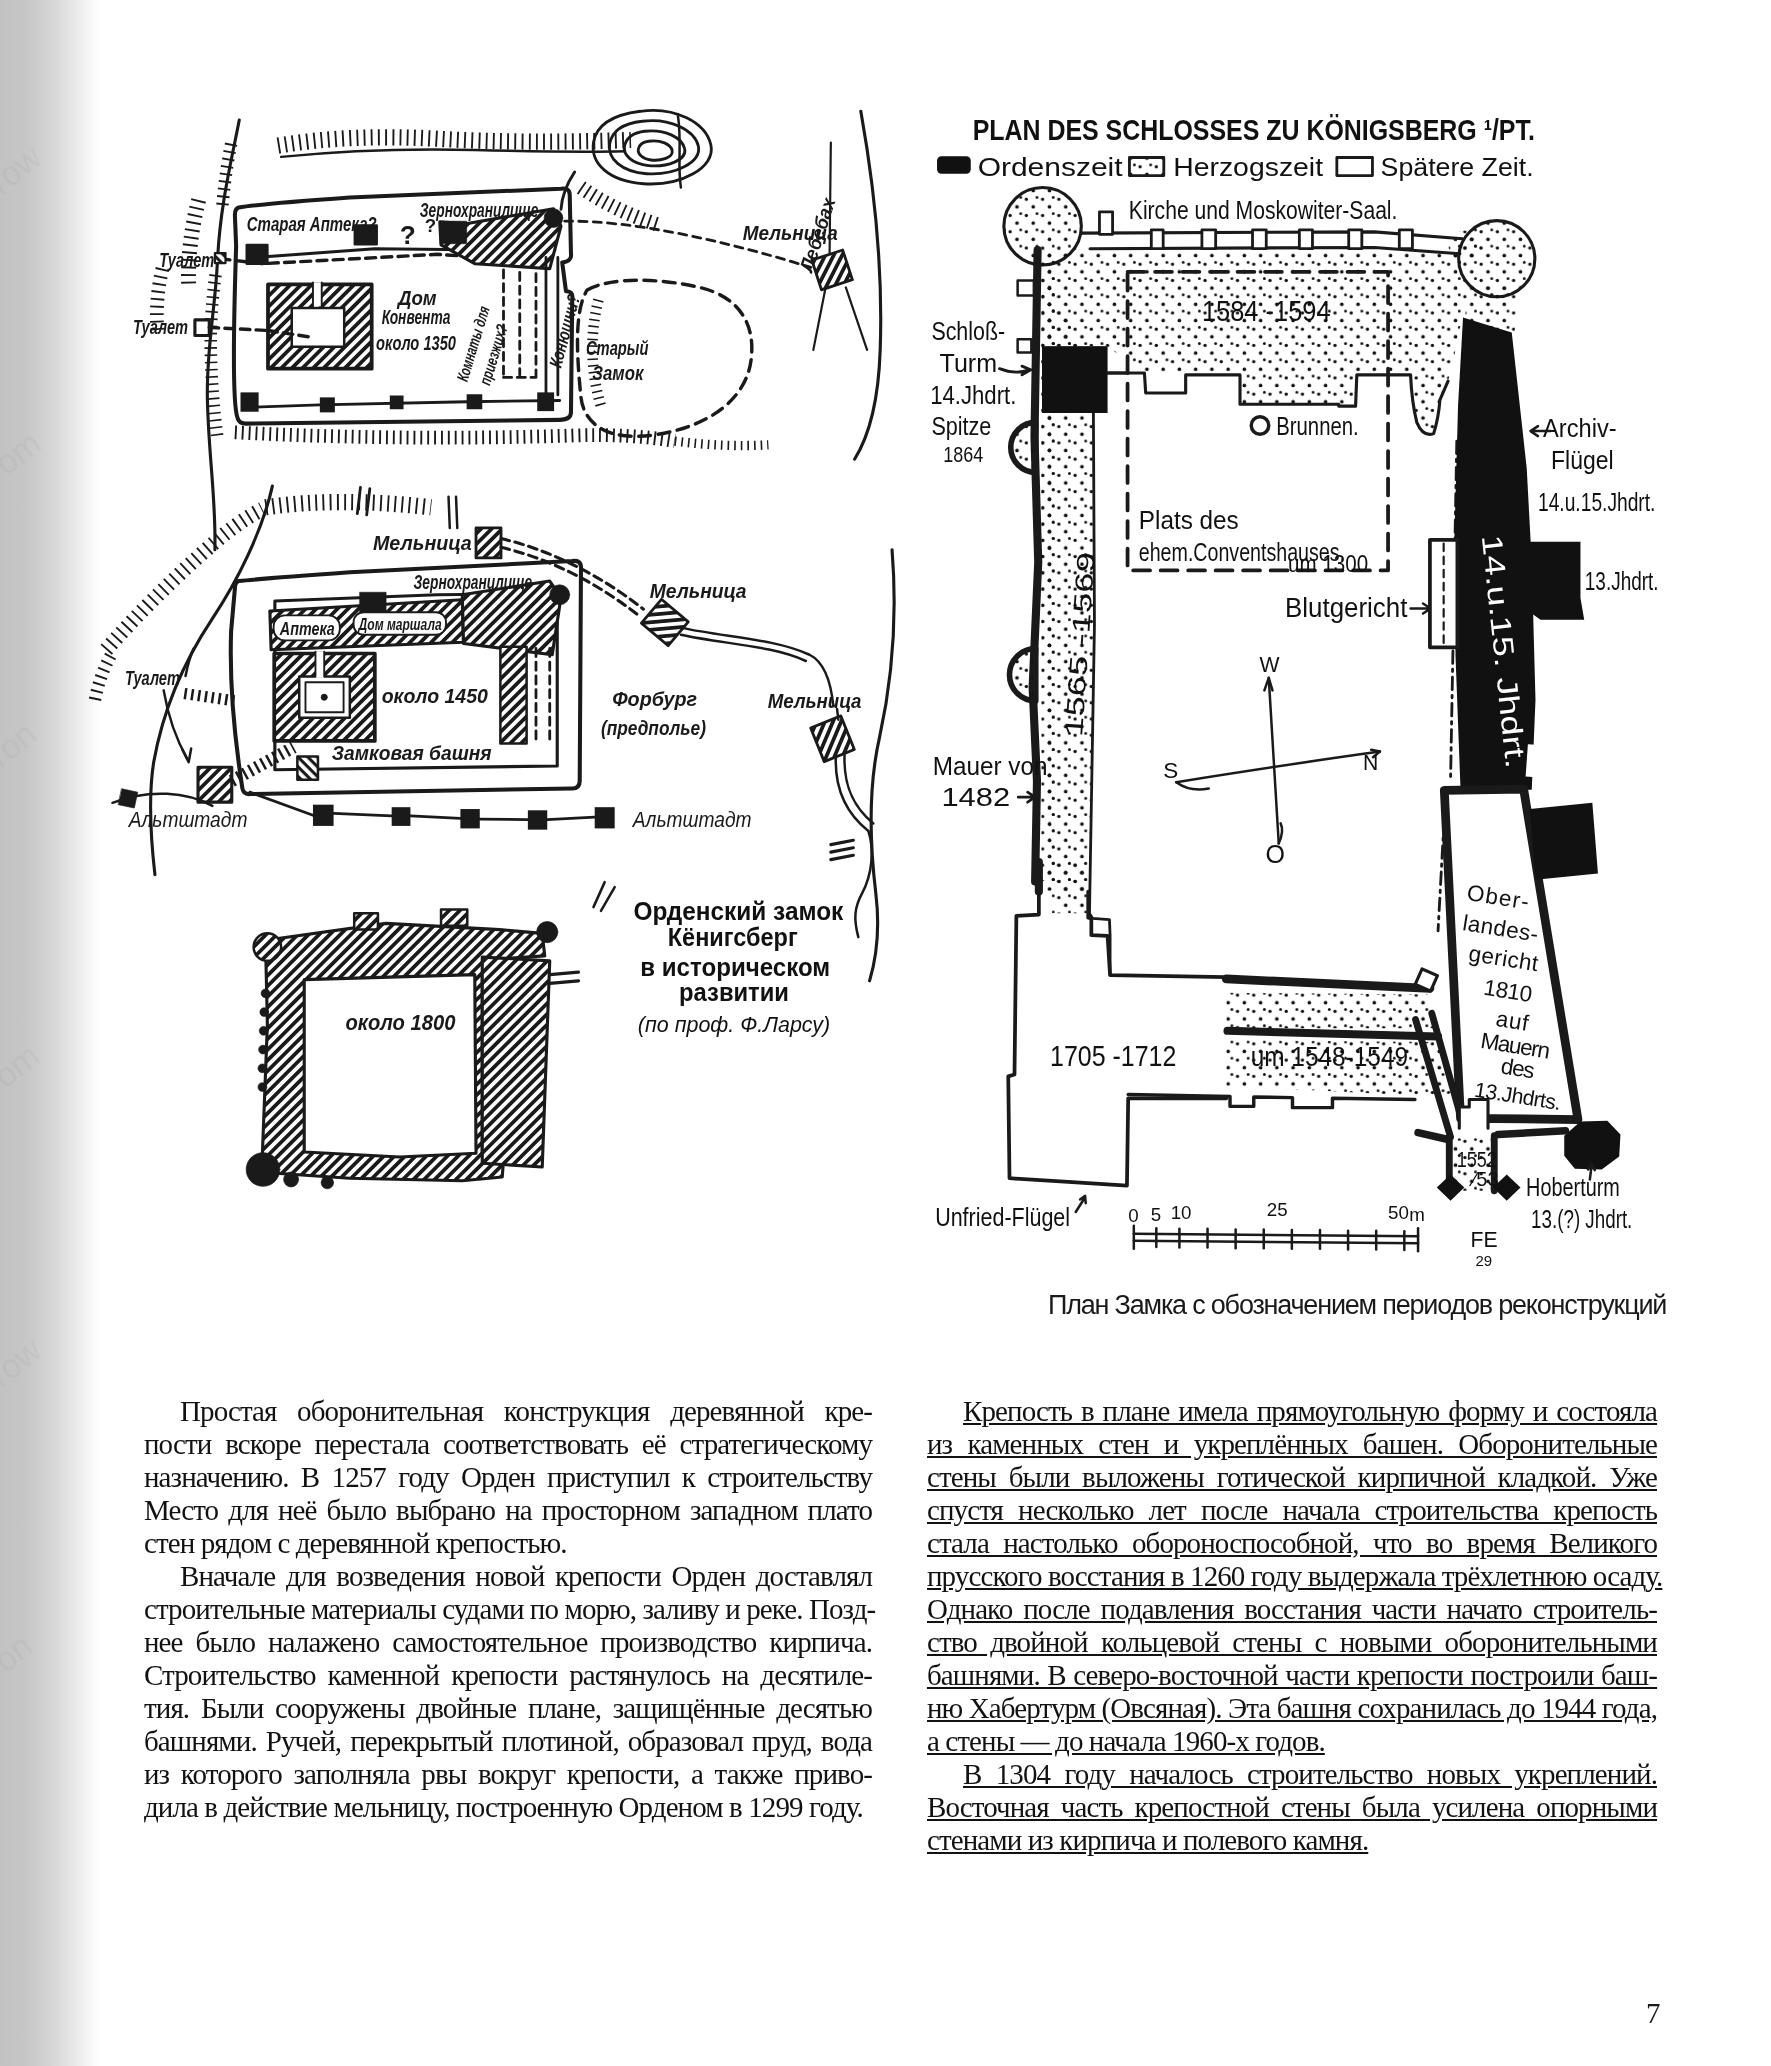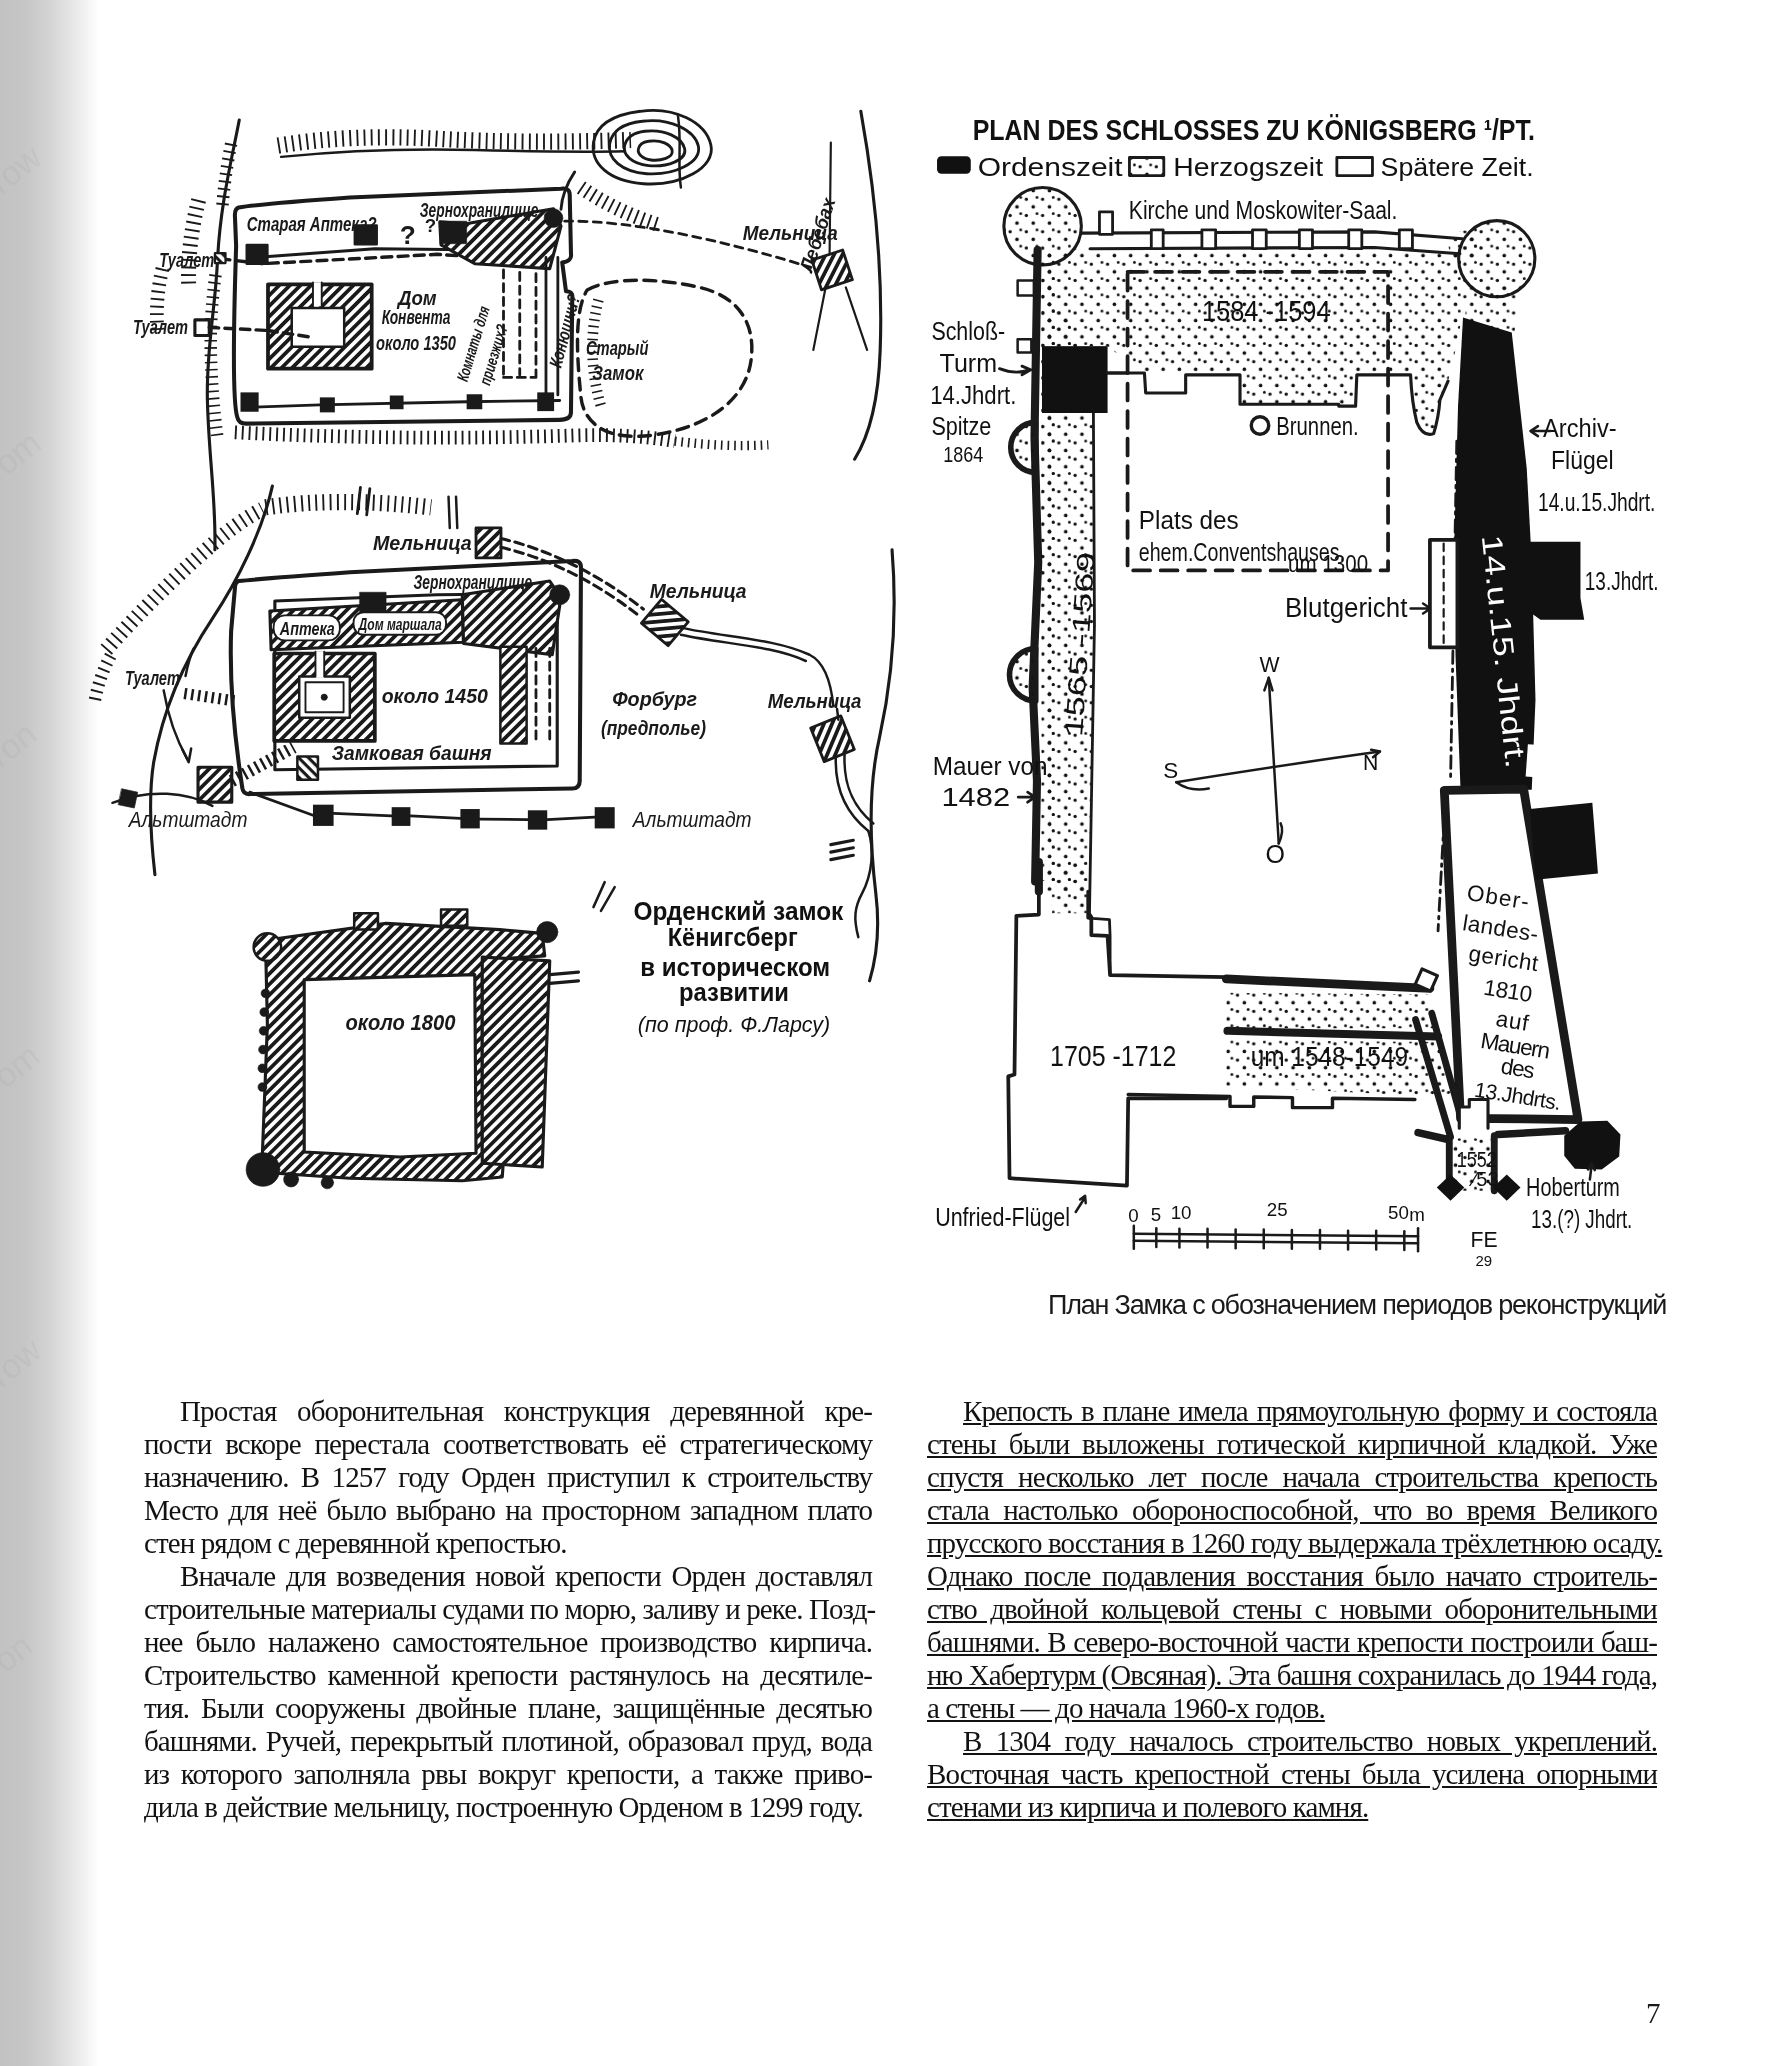--- a/index.html
+++ b/index.html
@@ -38,25 +38,26 @@
 <div class="j">нее было налажено самостоятельное производство кирпича.</div>
 <div class="j">Строительство каменной крепости растянулось на десятиле-</div>
 <div class="j">тия. Были сооружены двойные плане, защищённые десятью</div>
 <div class="j">башнями. Ручей, перекрытый плотиной, образовал пруд, вода</div>
 <div class="j">из которого заполняла рвы вокруг крепости, а также приво-</div>
 <div>дила в действие мельницу, построенную Орденом в 1299 году.</div>
 </div>
 
 <div class="col" style="left:927px;top:1395px;width:730px;text-decoration:underline;">
 <div class="j ind">Крепость в плане имела прямоугольную форму и состояла</div>
+<div class="j">из каменных стен и укреплённых башен. Оборонительные</div>
 <div class="j">стены были выложены готической кирпичной кладкой. Уже</div>
 <div class="j">спустя несколько лет после начала строительства крепость</div>
 <div class="j">стала настолько обороноспособной, что во время Великого</div>
 <div class="j">прусского восстания в 1260 году выдержала трёхлетнюю осаду.</div>
-<div class="j">Однако после подавления восстания было начато строитель-</div>
+<div class="j">Однако после подавления восстания части начато строитель-</div>
 <div class="j">ство двойной кольцевой стены с новыми оборонительными</div>
 <div class="j">башнями. В северо-восточной части крепости построили баш-</div>
 <div class="j">ню Хабертурм (Овсяная). Эта башня сохранилась до 1944 года,</div>
 <div>а стены — до начала 1960-х годов.</div>
 <div class="j ind">В 1304 году началось строительство новых укреплений.</div>
 <div class="j">Восточная часть крепостной стены была усилена опорными</div>
 <div>стенами из кирпича и полевого камня.</div>
 </div>
 
 <div class="cap" style="left:1048px;top:1290px;font-size:27px;letter-spacing:-1.2px;text-align:right;">План Замка с обозначением периодов реконструкций</div>

